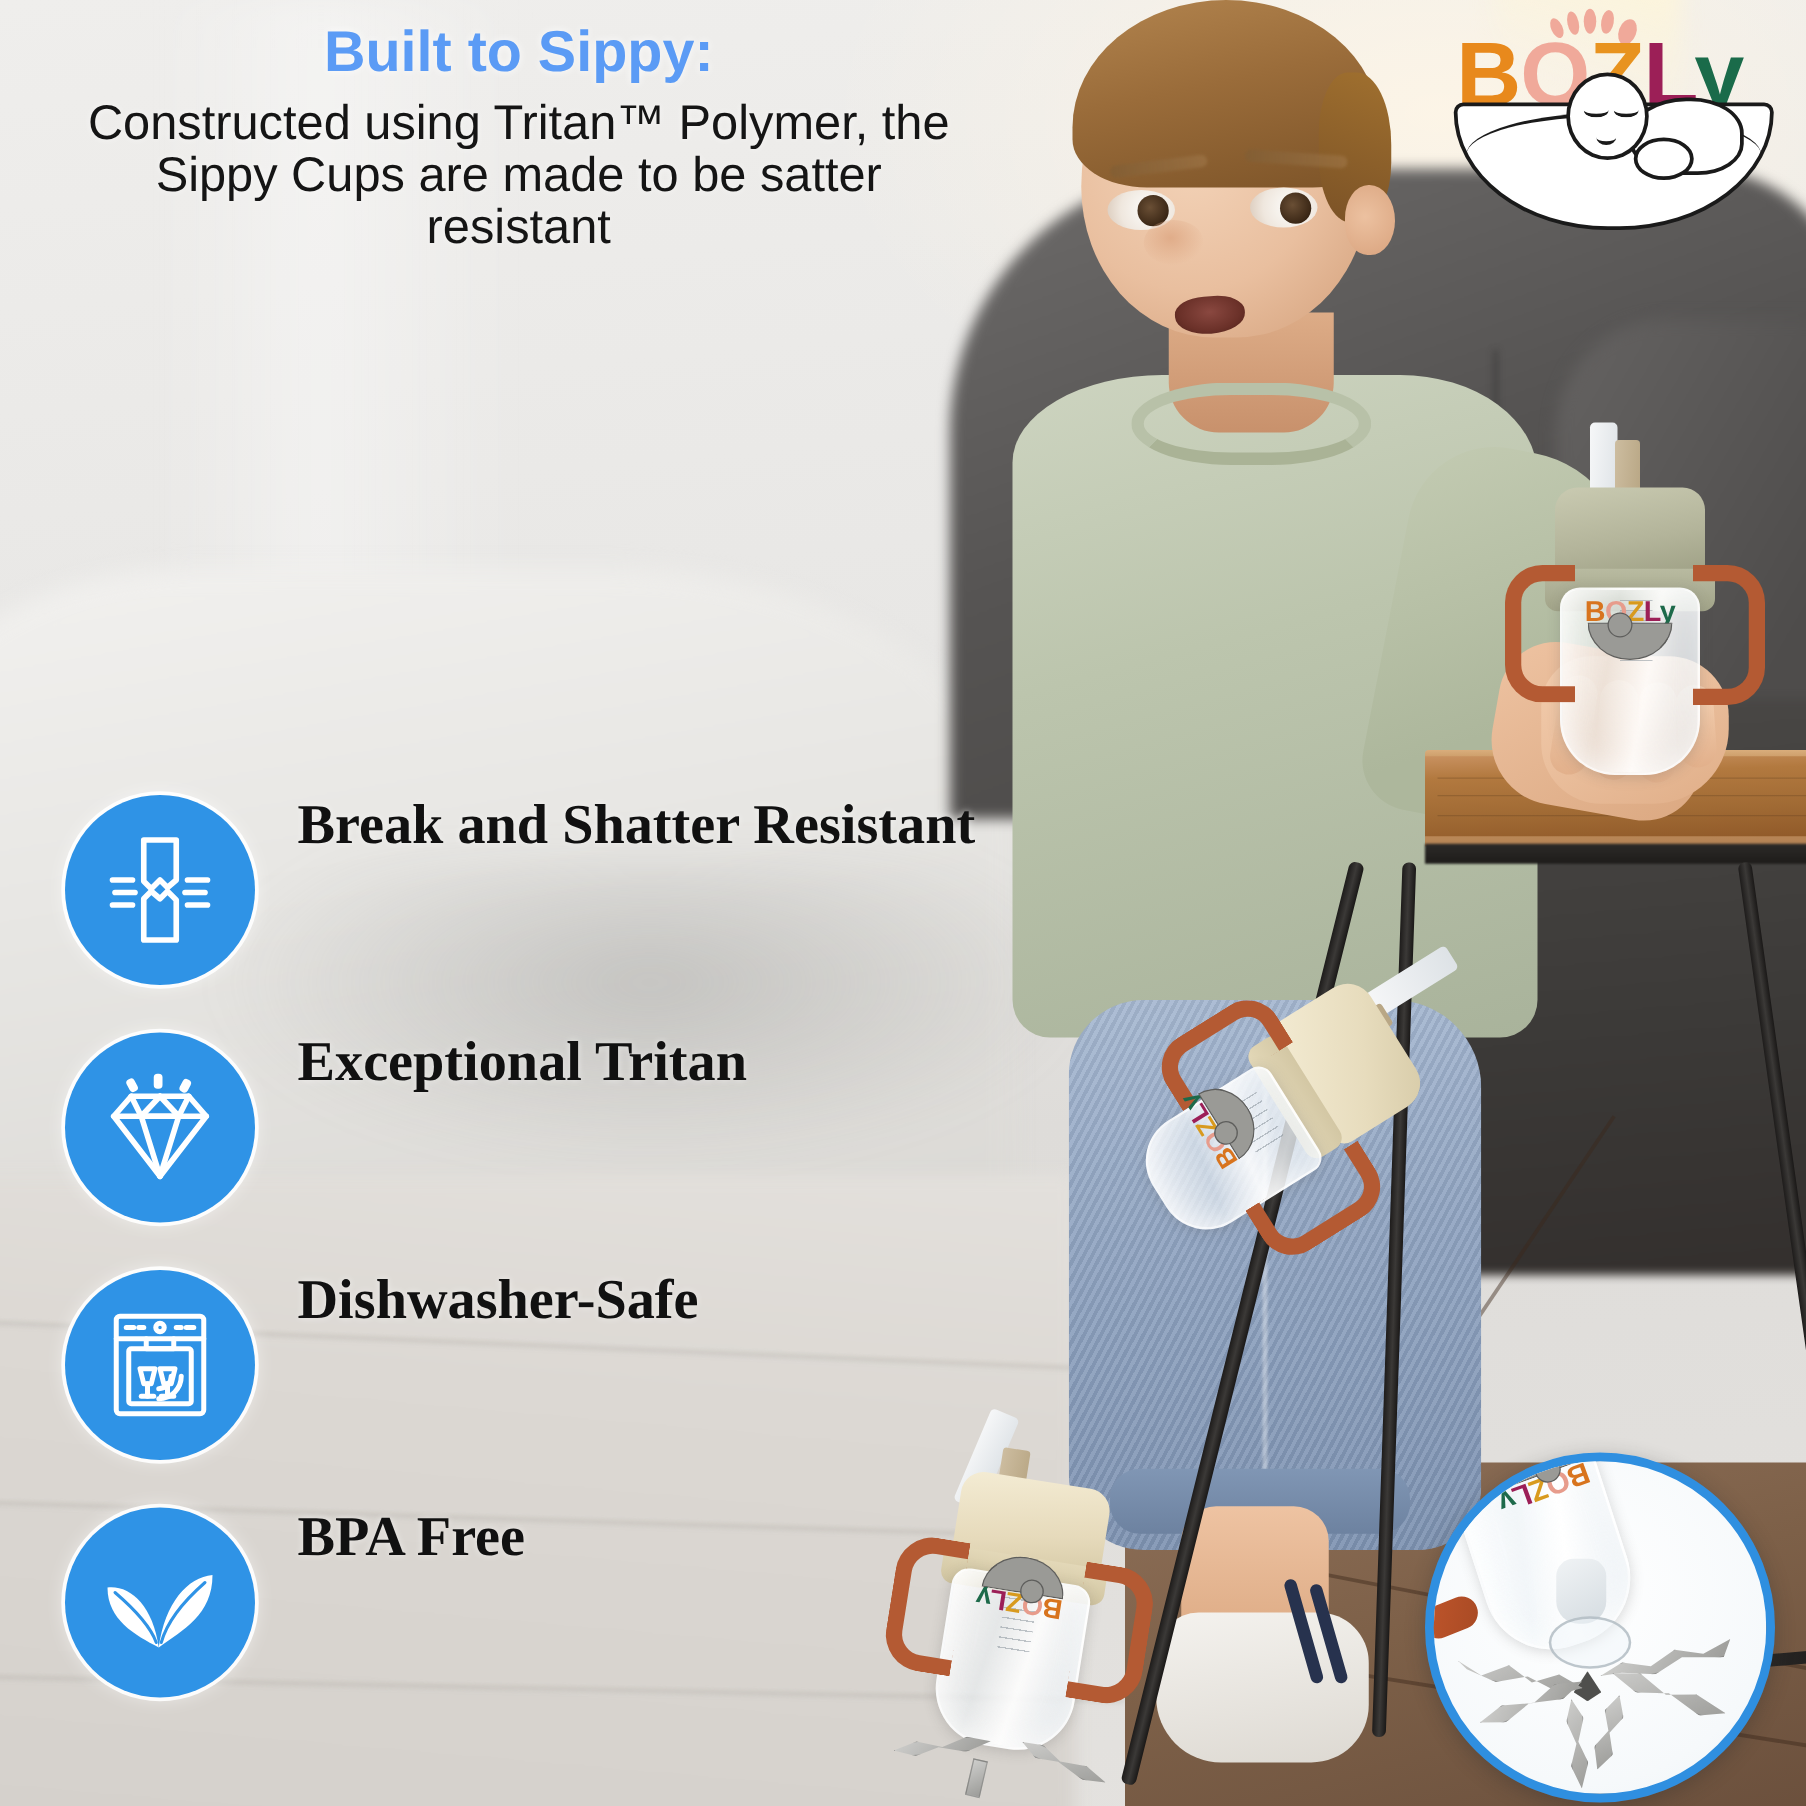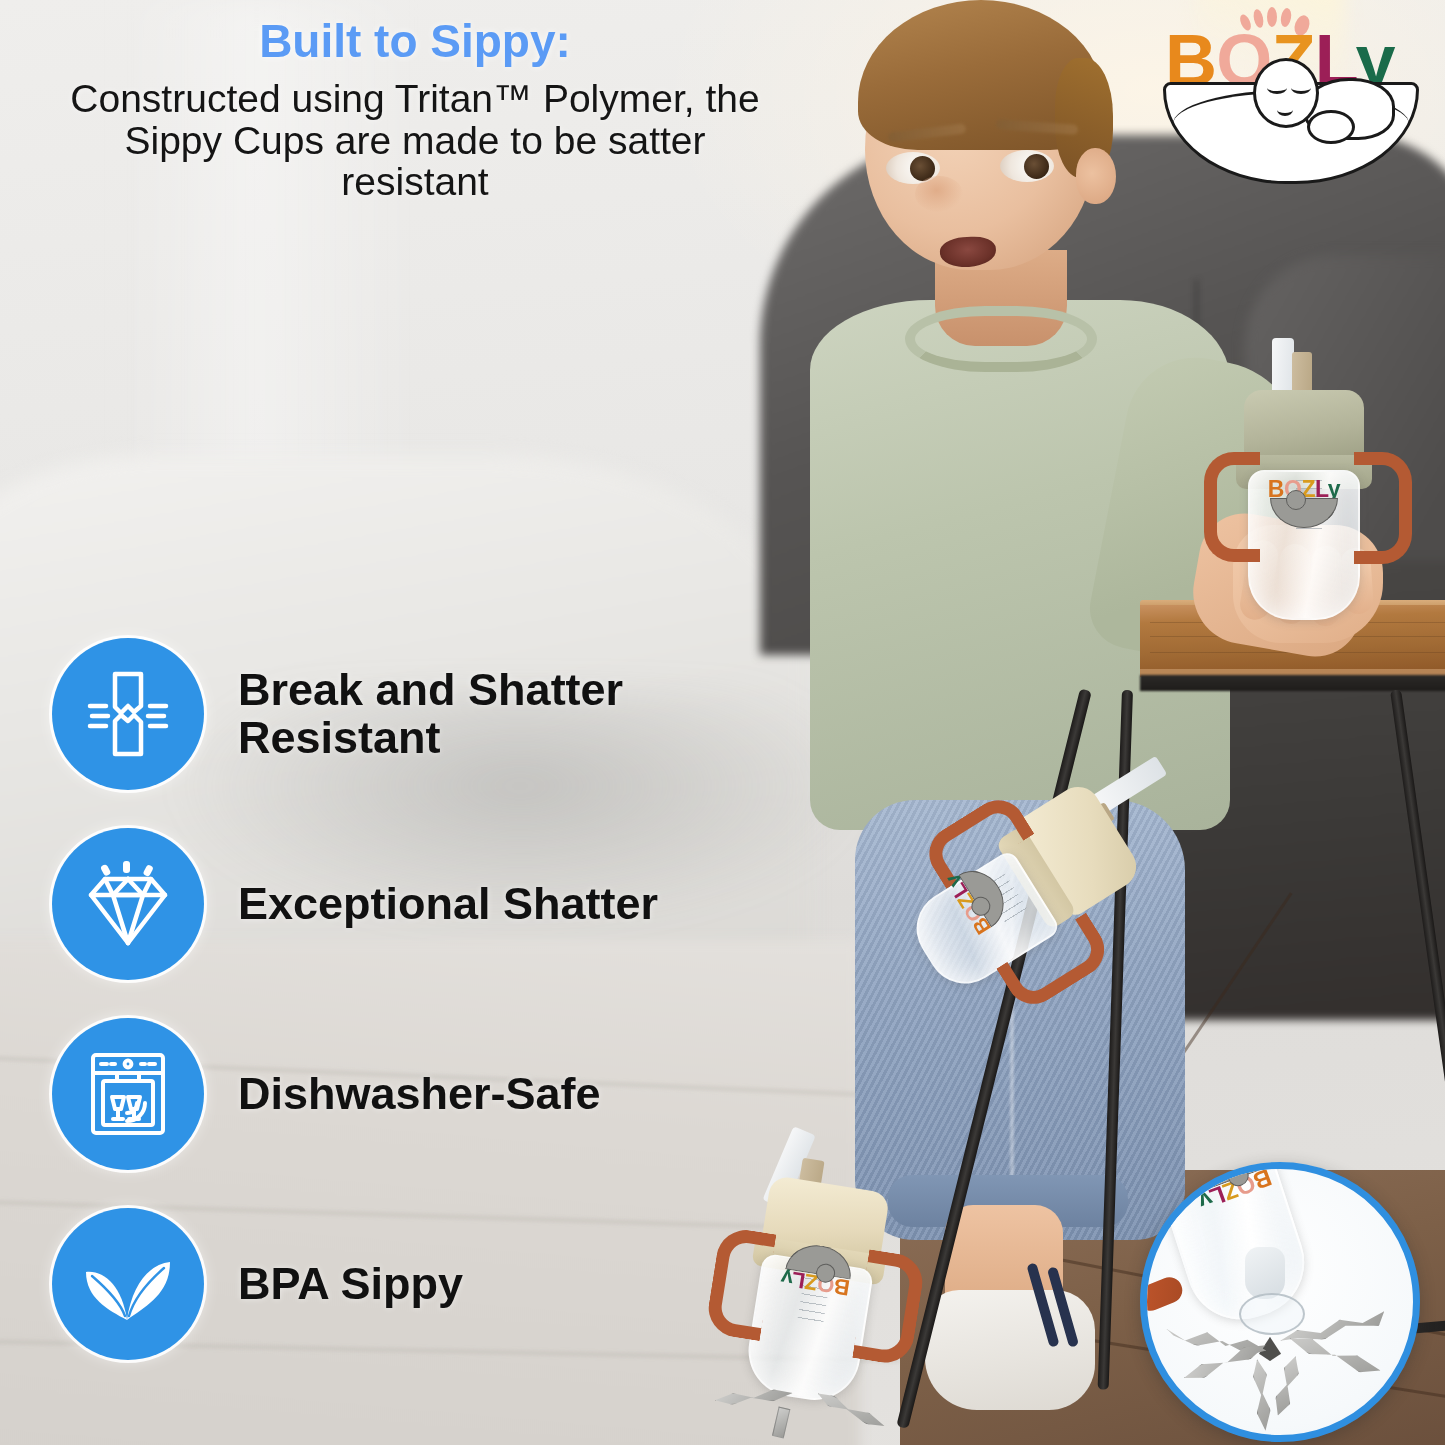--- a/index.html
+++ b/index.html
@@ -304,21 +304,21 @@
     text-shadow:0 0 6px rgba(255,255,255,.6);
   }
   #para2 {
     margin:14px auto 0 auto; width:730px; text-align:center;
     font-size:43px; line-height:1.07; font-weight:bold; color:#101010;
     text-shadow:0 0 6px rgba(255,255,255,.6);
   }
 
   
   #features { position:absolute; left:52px; top:636px; width:760px; }
-  .feature { display:flex; align-items:center; height:156px; margin-bottom:34px; }
+  .feature { display:flex; height:156px; margin-bottom:34px;font-family:Liberation Serif, serif; }
   .feature-badge {
     flex:0 0 auto; width:152px; height:152px; border-radius:50%;
     background:#2f93e6;
     box-shadow:0 0 0 3px rgba(255,255,255,.9), 0 0 16px rgba(255,255,255,.65);
     display:flex; align-items:center; justify-content:center;
   }
   .feature-badge svg { display:block; }
   .feature-label {
     margin-left:34px; font-size:45px; line-height:1.06; font-weight:bold;
     color:#111; text-shadow:0 0 6px rgba(255,255,255,.55);
@@ -555,21 +555,21 @@
           <path d="M49 24 L34 40"></path>
             <path d="M49 24 L64 40"></path>
         </g>
         <g fill="#ffffff">
           <rect x="44" y="6" width="7" height="12" rx="3"></rect>
           <rect x="23" y="10" width="7" height="11" rx="3" transform="rotate(-28 26 15)"></rect>
           <rect x="66" y="10" width="7" height="11" rx="3" transform="rotate(28 69 15)"></rect>
         </g>
       </svg>
     </div>
-    <div class="feature-label">Exceptional Shatter</div>
+    <div class="feature-label">Exceptional Tritan</div>
   </div>
 
   <div class="feature">
     <div class="feature-badge">
       <svg width="94" height="94" viewBox="0 0 94 94" aria-hidden="true">
         <g fill="none" stroke="#ffffff" stroke-width="4" stroke-linejoin="round" stroke-linecap="round">
           <rect x="12" y="8" width="70" height="78" rx="3"></rect>
           <path d="M12 26 H82"></path>
           <rect x="22" y="34" width="50" height="44" rx="2"></rect>
           <path d="M36 26 V34 H58 V26"></path>
@@ -594,21 +594,21 @@
 
   <div class="feature">
     <div class="feature-badge">
       <svg width="100" height="96" viewBox="0 0 100 96" aria-hidden="true">
         <path d="M49 84 C30 74 8 62 8 36 C26 34 44 50 49 84 Z" fill="#ffffff"></path>
         <path d="M49 84 C68 70 92 58 92 26 C72 28 54 48 49 84 Z" fill="#ffffff"></path>
         <path d="M14 40 C28 52 42 66 47 80" fill="none" stroke="#2f93e6" stroke-width="2.4" stroke-linecap="round"></path>
         <path d="M86 32 C70 46 56 62 51 80" fill="none" stroke="#2f93e6" stroke-width="2.4" stroke-linecap="round"></path>
       </svg>
     </div>
-    <div class="feature-label">BPA Sippy</div>
+    <div class="feature-label">BPA Free</div>
   </div>
 
 </div>
 
 <div id="logo">
   <div id="logo-glow"></div>
 
   <div class="logo-toe" style="left:86px; top:10px; width:9px;  height:17px; transform:rotate(-24deg);"></div>
   <div class="logo-toe" style="left:99px; top:5px;  width:9px;  height:19px; transform:rotate(-12deg);"></div>
   <div class="logo-toe" style="left:112px; top:3px;  width:10px; height:20px; transform:rotate(0deg);"></div>

